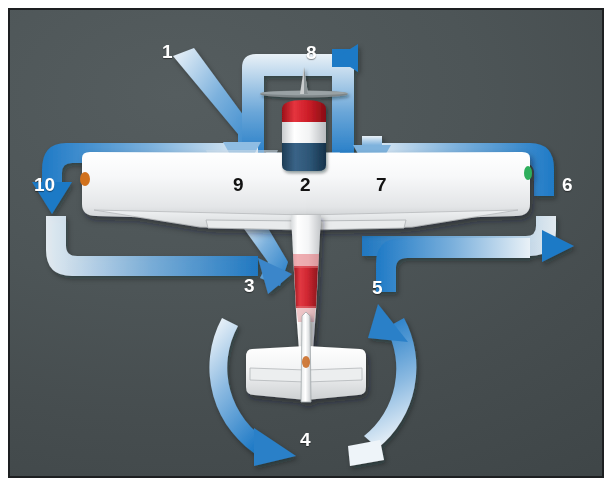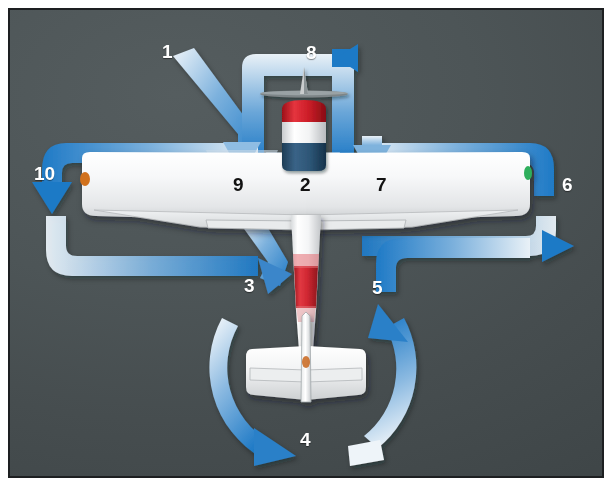--- a/index.html
+++ b/index.html
@@ -241,17 +241,17 @@
     <div>
       <div class="lbl white" style="left:152px;top:32px;">1</div>
       <div class="lbl black" style="left:290px;top:165px;">2</div>
       <div class="lbl white" style="left:234px;top:266px;">3</div>
       <div class="lbl white" style="left:290px;top:420px;">4</div>
       <div class="lbl white" style="left:362px;top:268px;">5</div>
       <div class="lbl white" style="left:552px;top:165px;">6</div>
       <div class="lbl black" style="left:366px;top:165px;">7</div>
       <div class="lbl white" style="left:296px;top:33px;">8</div>
       <div class="lbl black" style="left:223px;top:165px;">9</div>
-      <div class="lbl white" style="left:24px;top:154px;text-align:right;">10</div>
+      <div class="lbl white" style="left:24px;top:165px;text-align:right;">10</div>
     </div>
 
   </div>
 </div>
 
 </body></html>

